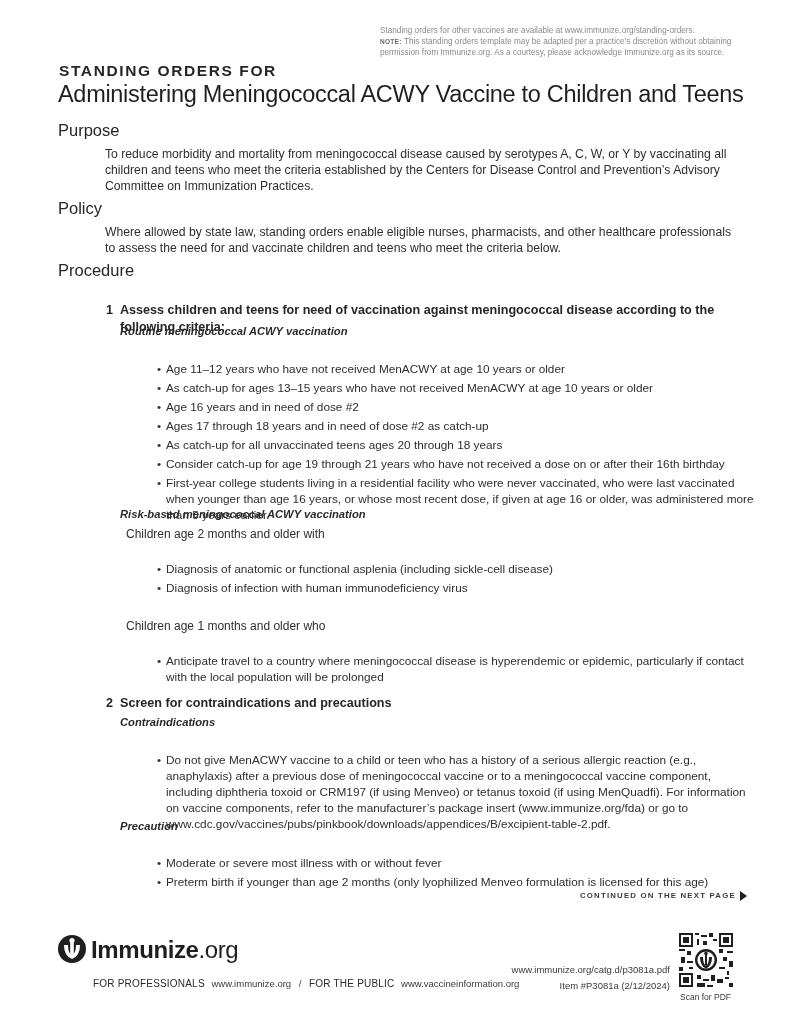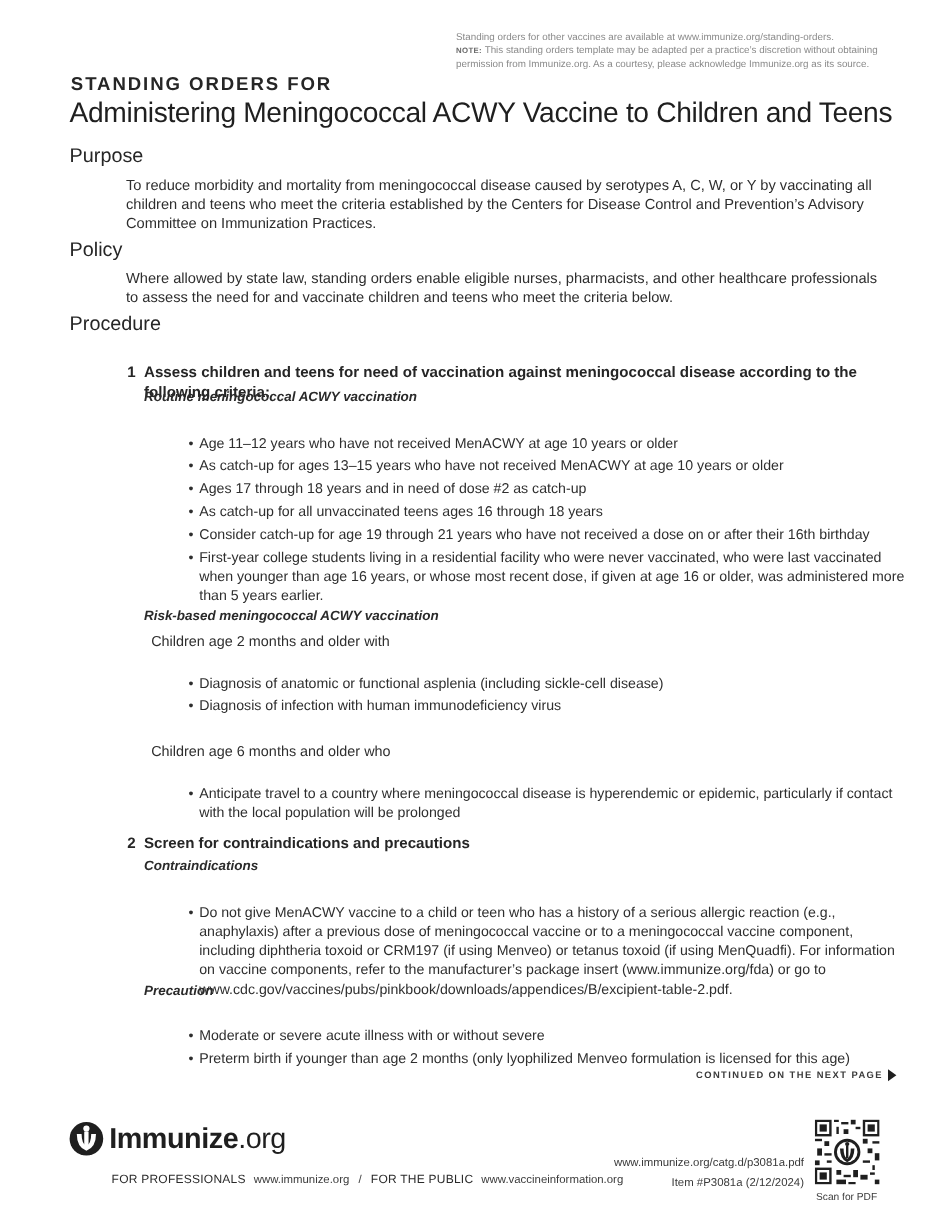--- a/index.html
+++ b/index.html
@@ -55,49 +55,50 @@
 <div class="sec-h" style="top:261px">Procedure</div>
 
 <div class="step" style="top:302px">
   <span class="num">1</span><span class="txt">Assess children and teens for need of vaccination against meningococcal disease according to the following criteria:</span>
 </div>
 
 <div class="subh" style="top:325px">Routine meningococcal ACWY vaccination</div>
 <ul class="bl" style="top:345px">
   <li>Age 11–12 years who have not received MenACWY at age 10 years or older</li>
   <li>As catch-up for ages 13–15 years who have not received MenACWY at age 10 years or older</li>
+  <li>Age 16 years and in need of dose #2</li>
   <li>Ages 17 through 18 years and in need of dose #2 as catch-up</li>
-  <li>As catch-up for all unvaccinated teens ages 16 through 18 years</li>
+  <li>As catch-up for all unvaccinated teens ages 20 through 18 years</li>
   <li>Consider catch-up for age 19 through 21 years who have not received a dose on or after their 16th birthday</li>
   <li>First-year college students living in a residential facility who were never vaccinated, who were last vaccinated when younger than age 16 years, or whose most recent dose, if given at age 16 or older, was administered more than 5 years earlier.</li>
 </ul>
 
 <div class="subh" style="top:508px">Risk-based meningococcal ACWY vaccination</div>
 <div class="lead" style="top:527px">Children age 2 months and older with</div>
 <ul class="bl" style="top:545px">
   <li>Diagnosis of anatomic or functional asplenia (including sickle-cell disease)</li>
   <li>Diagnosis of infection with human immunodeficiency virus</li>
 </ul>
-<div class="lead" style="top:619px">Children age 6 months and older who</div>
+<div class="lead" style="top:619px">Children age 1 months and older who</div>
 <ul class="bl" style="top:637px">
   <li>Anticipate travel to a country where meningococcal disease is hyperendemic or epidemic, particularly if contact with the local population will be prolonged</li>
 </ul>
 
 <div class="step" style="top:695px">
   <span class="num">2</span><span class="txt">Screen for contraindications and precautions</span>
 </div>
 
 <div class="subh" style="top:716px">Contraindications</div>
 <ul class="bl" style="top:736px">
   <li>Do not give MenACWY vaccine to a child or teen who has a history of a serious allergic reaction (e.g., anaphylaxis) after a previous dose of meningococcal vaccine or to a meningococcal vaccine component, including diphtheria toxoid or CRM197 (if using Menveo) or tetanus toxoid (if using MenQuadfi). For information on vaccine components, refer to the manufacturer’s package insert (www.immunize.org/fda) or go to www.cdc.gov/vaccines/pubs/pinkbook/downloads/appendices/B/excipient-table-2.pdf.</li>
 </ul>
 
 <div class="subh" style="top:820px">Precaution</div>
 <ul class="bl" style="top:839px">
-  <li>Moderate or severe acute illness with or without severe</li>
+  <li>Moderate or severe most illness with or without fever</li>
   <li>Preterm birth if younger than age 2 months (only lyophilized Menveo formulation is licensed for this age)</li>
 </ul>
 
 <div class="cont">
   <span>CONTINUED ON THE NEXT PAGE</span><span class="tri"></span>
 </div>
 
 <div class="logo">
   <svg width="30" height="30" viewBox="0 0 30 30">
     <circle cx="15" cy="15" r="14" fill="#1f1f1f"></circle>

